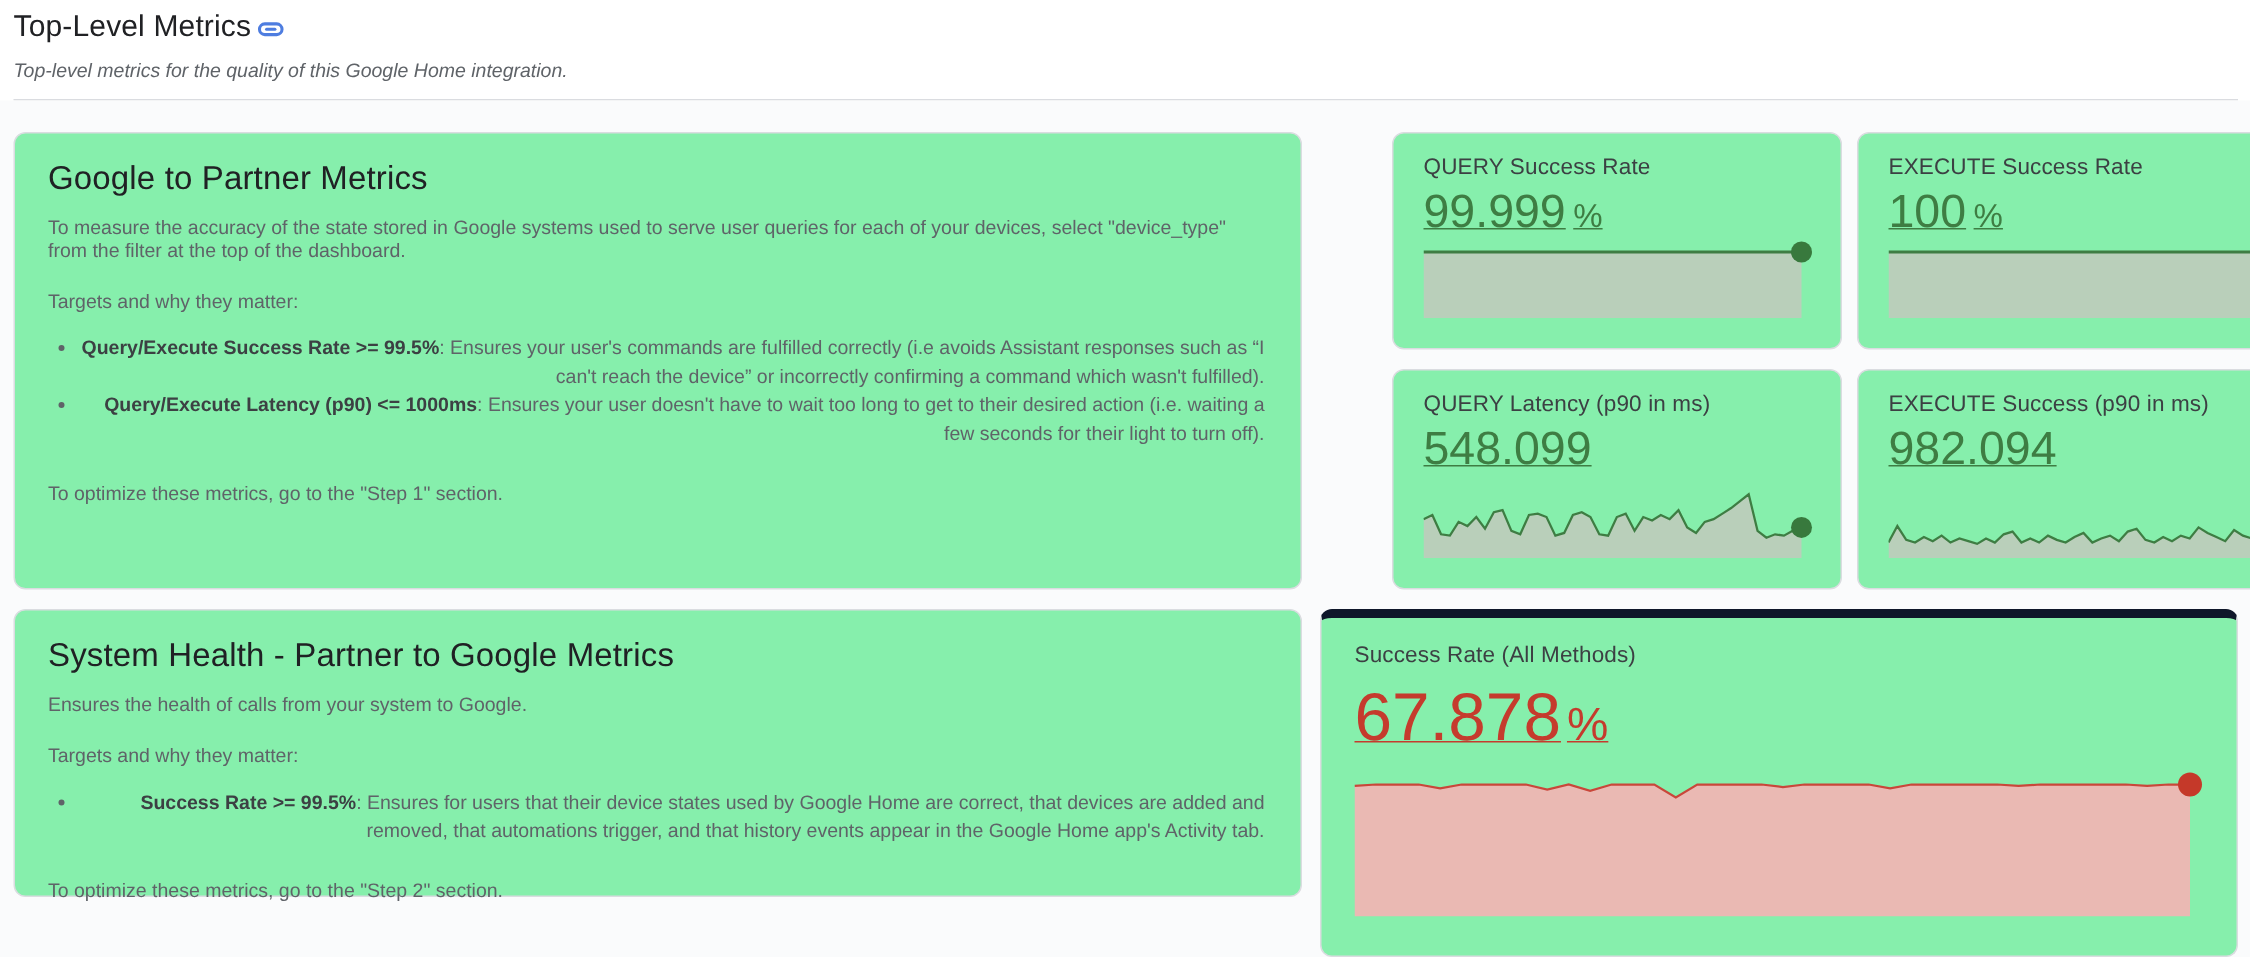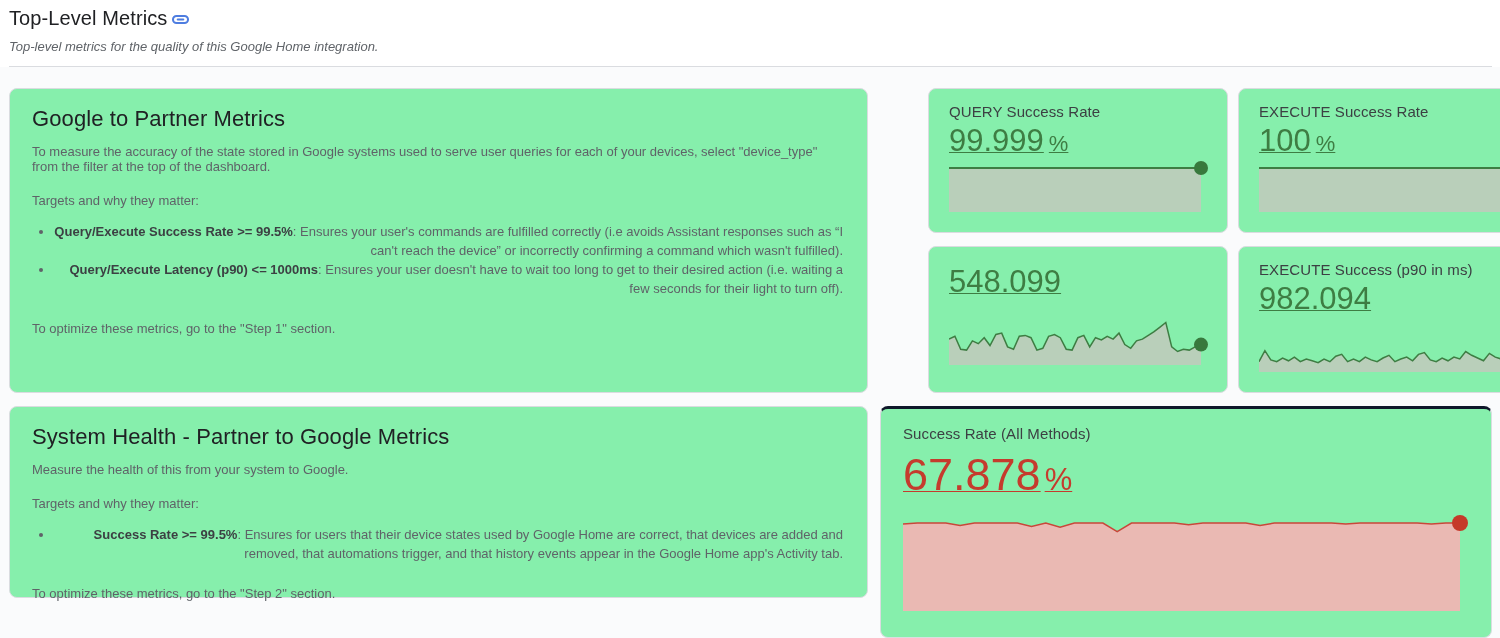--- a/index.html
+++ b/index.html
@@ -40,21 +40,21 @@
   .metric-value { margin-top: 5px; line-height: 1.05; white-space: nowrap; text-decoration: underline; }
   .metric-value .num { font-size: 31px; }
   .metric-value .unit { font-size: 22px; margin-left: 5px; }
   .metric-value.green { color: #3e7d43; }
   .spark { margin-top: auto; width: 100%; position: relative; }
   .spark svg { display: block; }
   .spark.spark-flat { height: 52px; }
   .spark.spark-latency { height: 63px; }
 
   
-  .alert-card { height: 232px; border-top: 3px solid #0f172a; padding: 16px 22px 26px 22px; display: flex; flex-direction: column; }
+  .alert-card { height: 232px; border-top: 6px solid #0f172a; padding: 16px 22px 26px 22px; display: flex; flex-direction: column; }
   .alert-card .metric-value { margin-top: 9px; color: #c53b2d; }
   .alert-card .metric-value .num { font-size: 45px; }
   .alert-card .metric-value .unit { font-size: 31px; margin-left: 4px; }
   .spark.spark-tall { height: 97px; }
 </style>
 </head>
 <body>
 
 <div class="page">
 
@@ -111,20 +111,21 @@
           <div class="spark spark-flat">
               <svg width="262" height="52">
                 <polygon points="0,52 0.0,8.0 23.1,8.0 46.2,8.0 69.3,8.0 92.4,8.0 115.5,8.0 138.5,8.0 161.6,8.0 184.7,8.0 207.8,8.0 230.9,8.0 254.0,8.0 254.0,52" fill="#b9cfba"></polygon>
                 <polyline points="0.0,8.0 23.1,8.0 46.2,8.0 69.3,8.0 92.4,8.0 115.5,8.0 138.5,8.0 161.6,8.0 184.7,8.0 207.8,8.0 230.9,8.0 254.0,8.0" fill="none" stroke="#3e7d43" stroke-width="2"></polyline>
                 <circle cx="254.0" cy="8.0" r="7" fill="#38793d"></circle>
               </svg>
             </div>
         </section>
 
         <section class="card metric-card">
+          <div class="metric-label">QUERY Latency (p90 in ms)</div>
           <div class="metric-value green">
             <span class="num">548.099</span><span class="unit"></span>
           </div>
           <div class="spark spark-latency">
               <svg width="260" height="56">
                 <polygon points="0,56 0.0,30.1 5.9,27.3 11.7,40.2 17.6,41.1 23.4,31.9 29.3,34.7 35.2,28.7 41.0,36.5 46.9,25.5 52.7,24.1 58.6,37.9 64.5,40.2 70.3,27.3 76.2,26.4 82.0,28.7 87.9,41.1 93.8,39.3 99.6,27.3 105.5,25.5 111.3,28.7 117.2,40.2 123.1,41.1 128.9,28.7 134.8,26.4 140.7,37.9 146.5,28.7 152.4,31.0 158.2,27.3 164.1,30.1 170.0,24.1 175.8,35.6 181.7,39.3 187.5,31.9 193.4,30.1 199.3,26.4 205.1,22.7 211.0,18.1 216.8,13.5 222.7,37.9 228.6,42.5 234.4,40.2 240.3,41.1 246.1,37.9 252.0,35.6 252.0,56" fill="#b9cfba"></polygon>
                 <polyline points="0.0,30.1 5.9,27.3 11.7,40.2 17.6,41.1 23.4,31.9 29.3,34.7 35.2,28.7 41.0,36.5 46.9,25.5 52.7,24.1 58.6,37.9 64.5,40.2 70.3,27.3 76.2,26.4 82.0,28.7 87.9,41.1 93.8,39.3 99.6,27.3 105.5,25.5 111.3,28.7 117.2,40.2 123.1,41.1 128.9,28.7 134.8,26.4 140.7,37.9 146.5,28.7 152.4,31.0 158.2,27.3 164.1,30.1 170.0,24.1 175.8,35.6 181.7,39.3 187.5,31.9 193.4,30.1 199.3,26.4 205.1,22.7 211.0,18.1 216.8,13.5 222.7,37.9 228.6,42.5 234.4,40.2 240.3,41.1 246.1,37.9 252.0,35.6" fill="none" stroke="#3e7d43" stroke-width="1.5"></polyline>
                 <circle cx="252.0" cy="35.6" r="7" fill="#38793d"></circle>
               </svg>
             </div>
@@ -141,21 +142,21 @@
                 <polyline points="0.0,45.7 5.9,34.7 11.8,43.9 17.7,45.7 23.6,42.0 29.5,44.8 35.4,41.1 41.3,45.7 47.3,43.0 53.2,44.8 59.1,46.6 65.0,43.0 70.9,45.7 76.8,40.2 82.7,38.4 88.6,45.7 94.5,43.0 100.4,45.7 106.3,41.1 112.2,43.9 118.1,45.7 124.0,42.0 130.0,39.3 135.9,45.7 141.8,43.0 147.7,41.1 153.6,44.8 159.5,38.4 165.4,36.5 171.3,43.9 177.2,45.7 183.1,42.0 189.0,44.8 194.9,41.1 200.8,43.0 206.7,35.6 212.7,39.3 218.6,42.0 224.5,44.8 230.4,37.4 236.3,41.1 242.2,43.0 248.1,43.9 254.0,42.0" fill="none" stroke="#3e7d43" stroke-width="1.5"></polyline>
                 <circle cx="254.0" cy="42.0" r="7" fill="#38793d"></circle>
               </svg>
             </div>
         </section>
 
       </div>
 
       <section class="card info-card r2">
         <h2 class="card-title">System Health - Partner to Google Metrics</h2>
-        <p>Measure the health of this from your system to Google.</p>
+        <p>Ensures the health of calls from your system to Google.</p>
         <p class="targets">Targets and why they matter:</p>
         <ul>
           <li><span class="b">Success Rate &gt;= 99.5%</span><span>: Ensures for users that their device states used by Google Home are correct, that devices are added and removed, that automations trigger, and that history events appear in the Google Home app's Activity tab.</span></li>
         </ul>
         <p class="footer">To optimize these metrics, go to the "Step 2" section.</p>
       </section>
 
       <section class="card metric-card alert-card">
         <div class="metric-label">Success Rate (All Methods)</div>
         <div class="metric-value">

